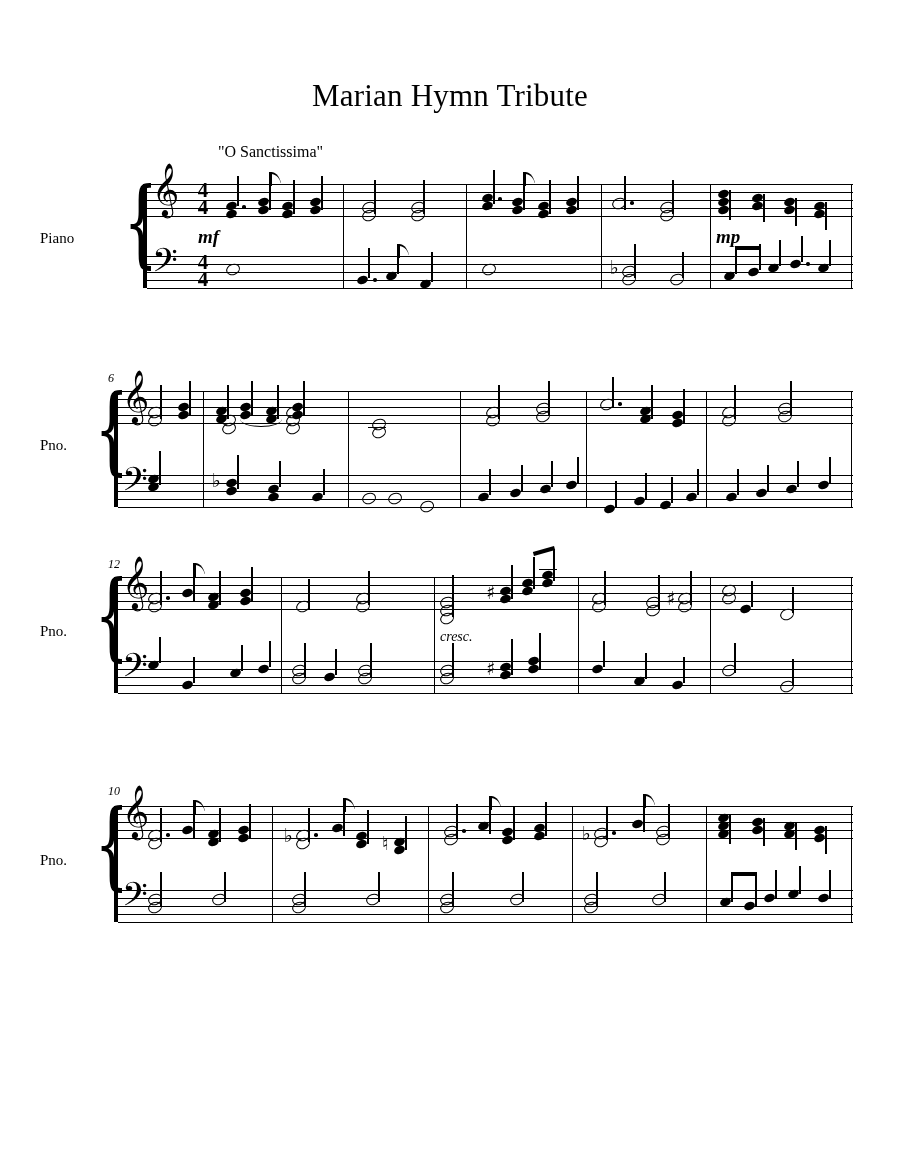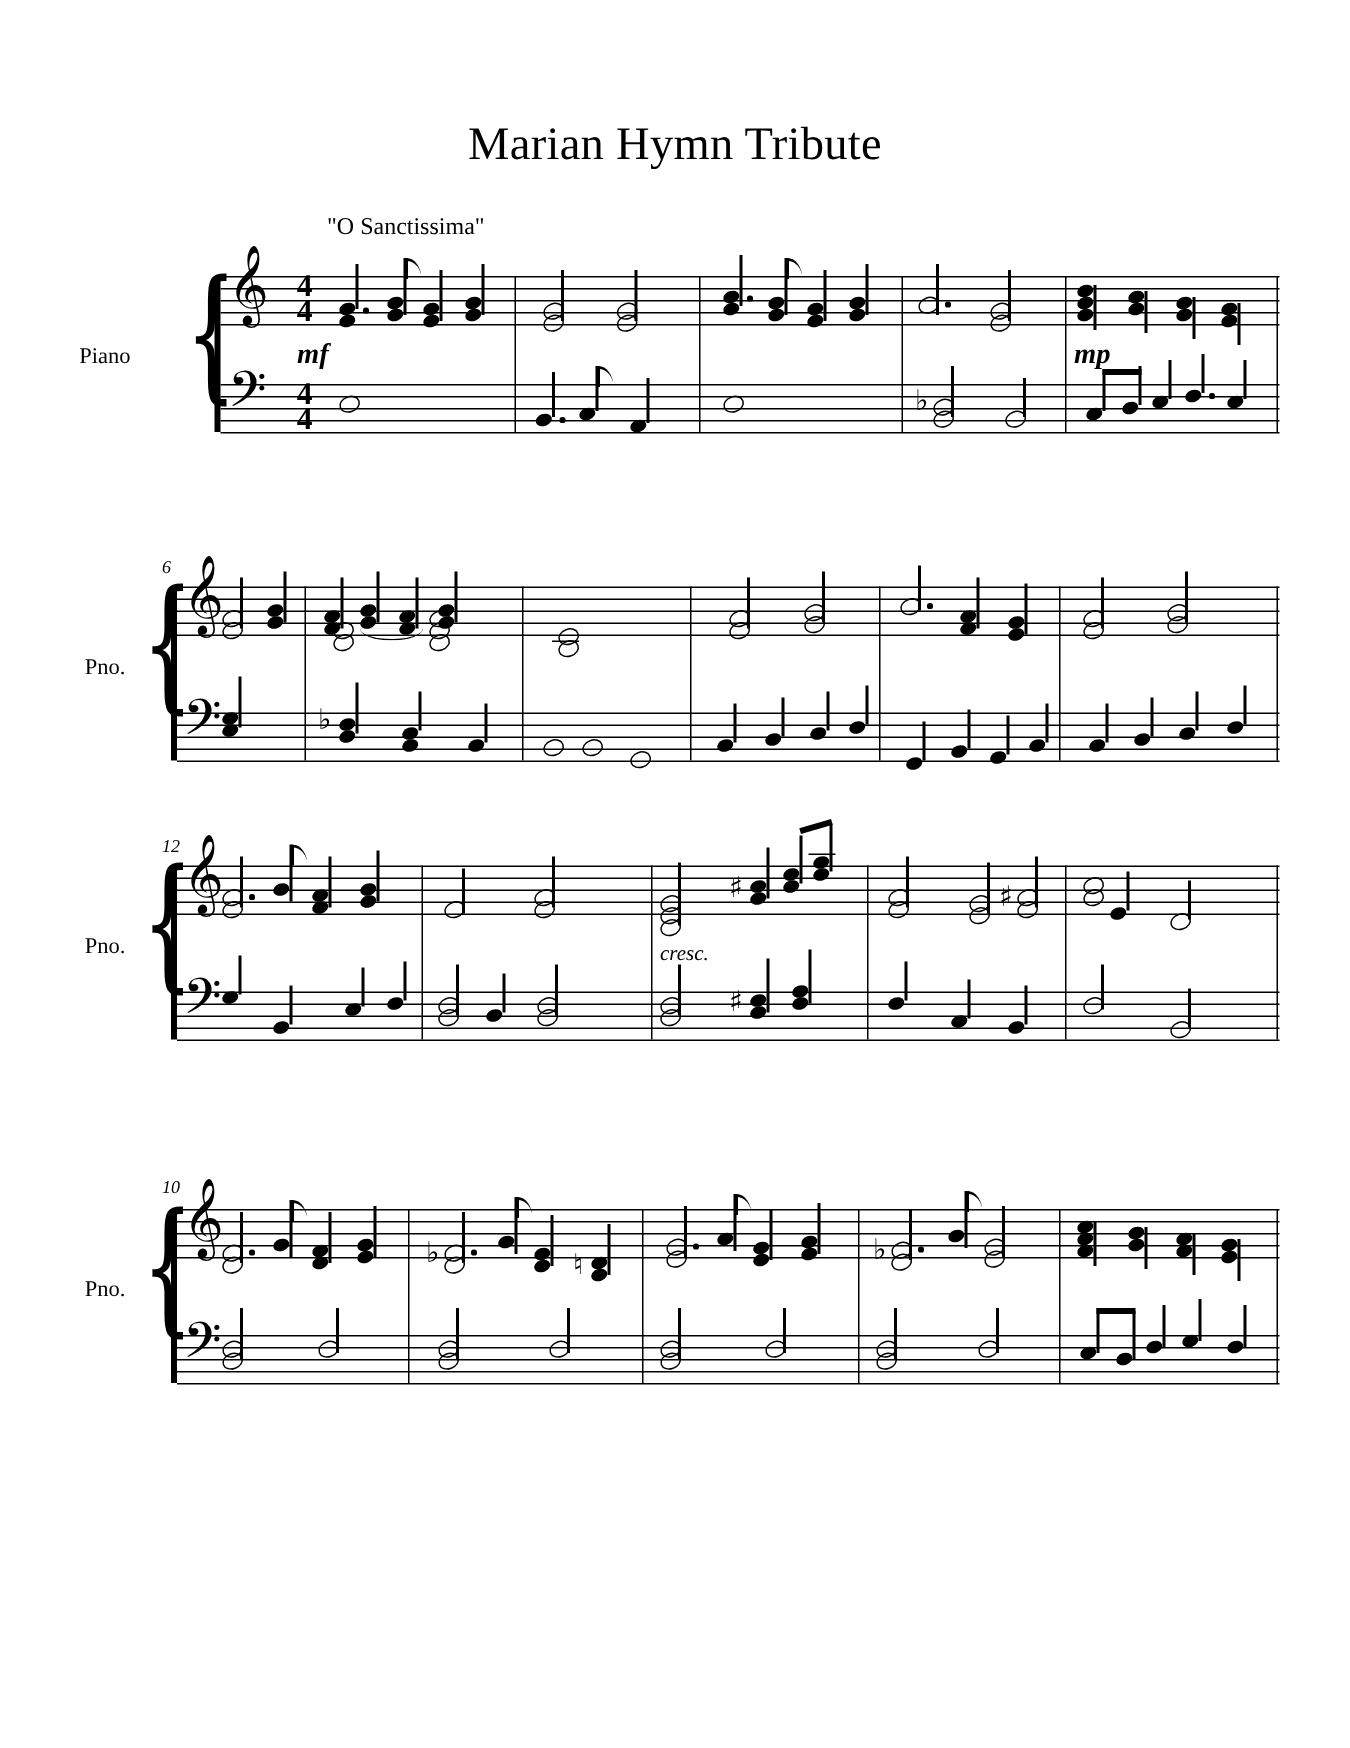--- a/index.html
+++ b/index.html
@@ -37,21 +37,21 @@
   }
 
   
   .system { position:absolute; left:0; width:900px; }
   .sys1 { top:170px; height:130px; }
   .sys2 { top:375px; height:150px; }
   .sys3 { top:561px; height:150px; }
   .sys4 { top:790px; height:150px; }
 
   .inst-label {
-    position:absolute; font-size:15px; text-align:center;
+    position:absolute; font-size:15px; text-align:left;
   }
 
   
   .staff { position:absolute; }
   .staff .line {
     position:absolute; left:0; height:1px; background:#000;
     width:100%;
   }
   .staff .line:nth-child(1){ top:0px; }
   .staff .line:nth-child(2){ top:8px; }

